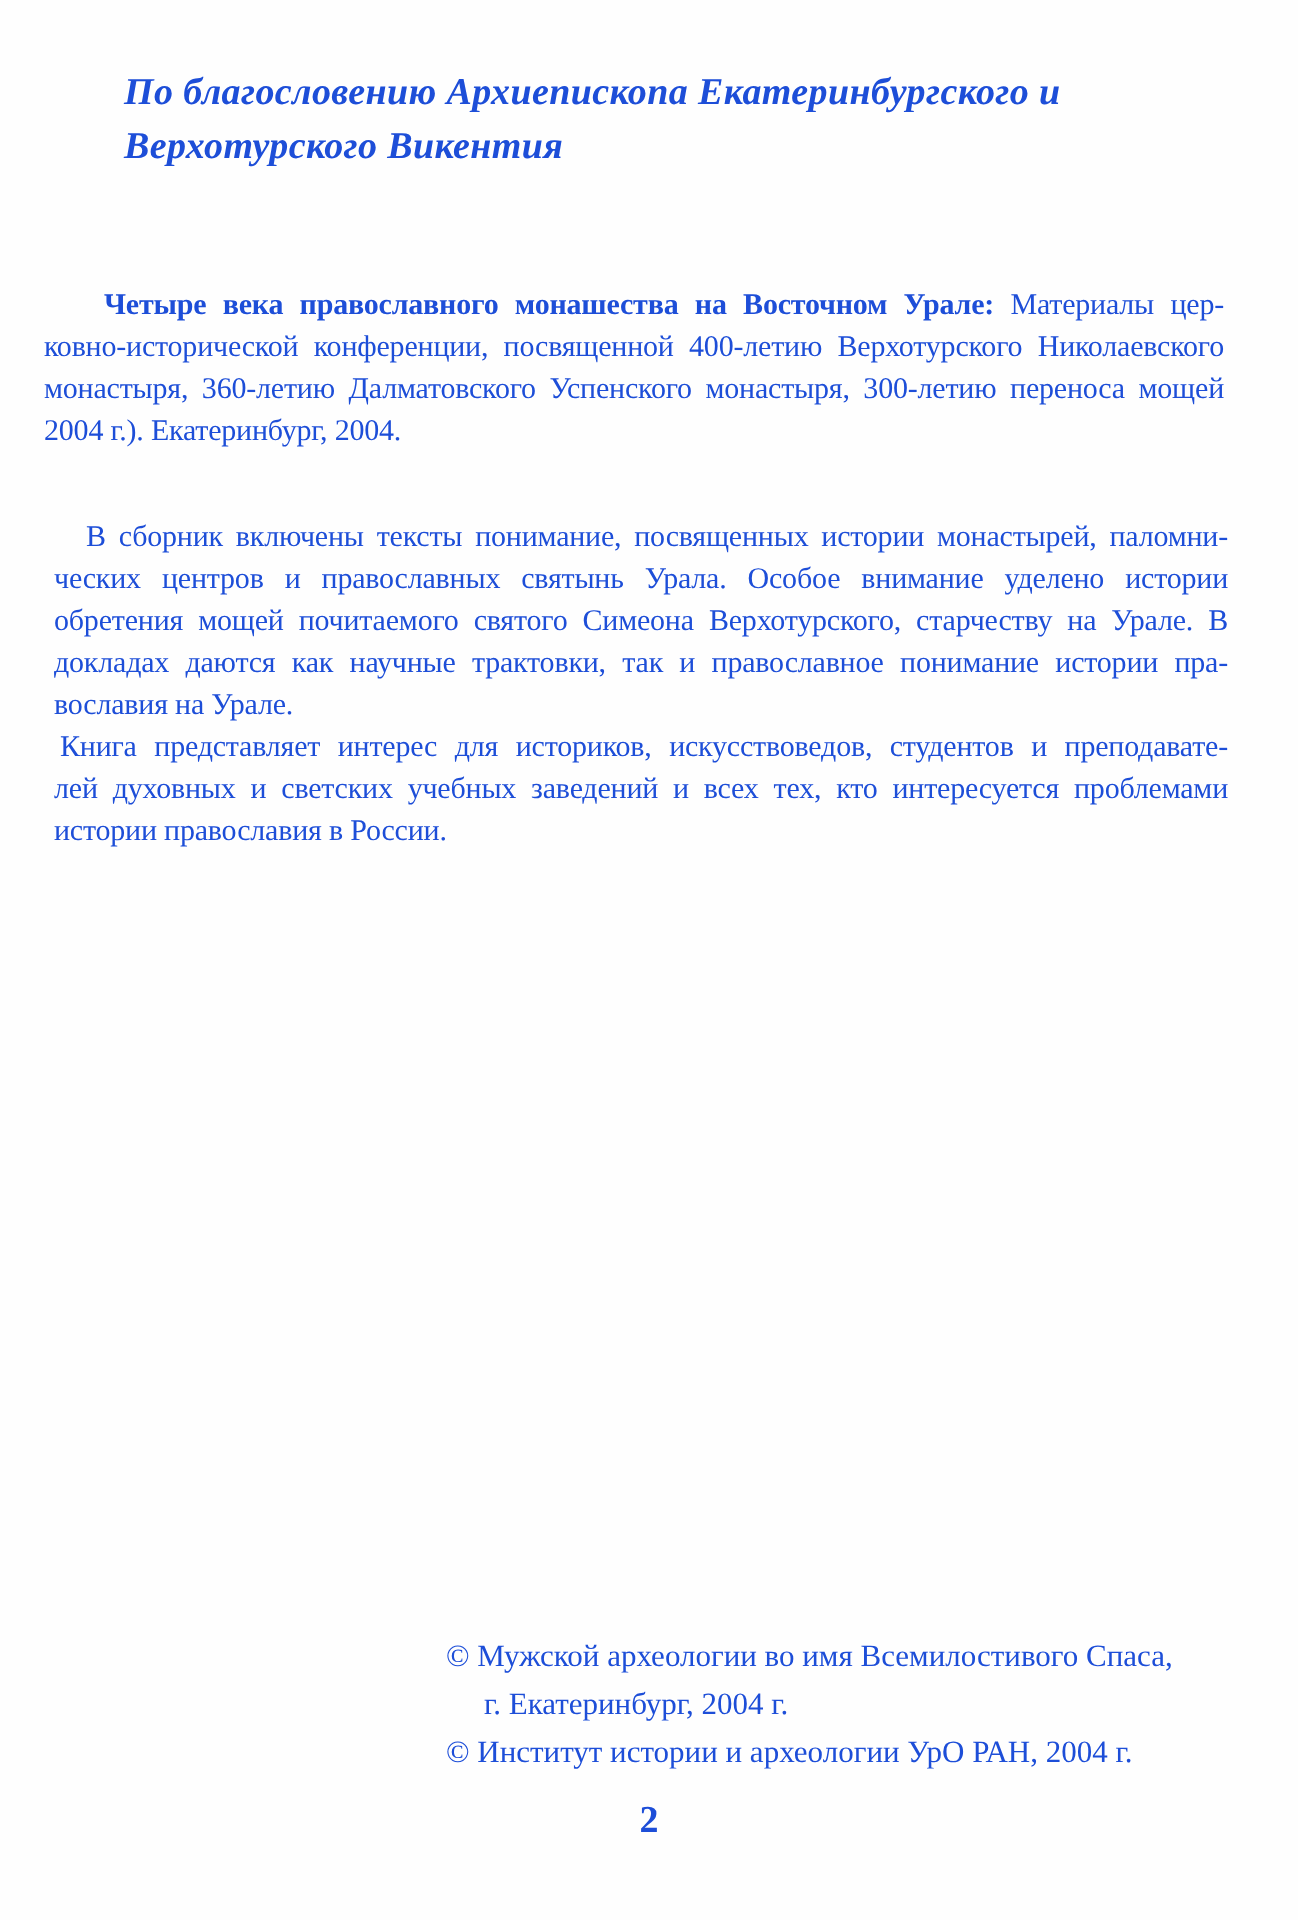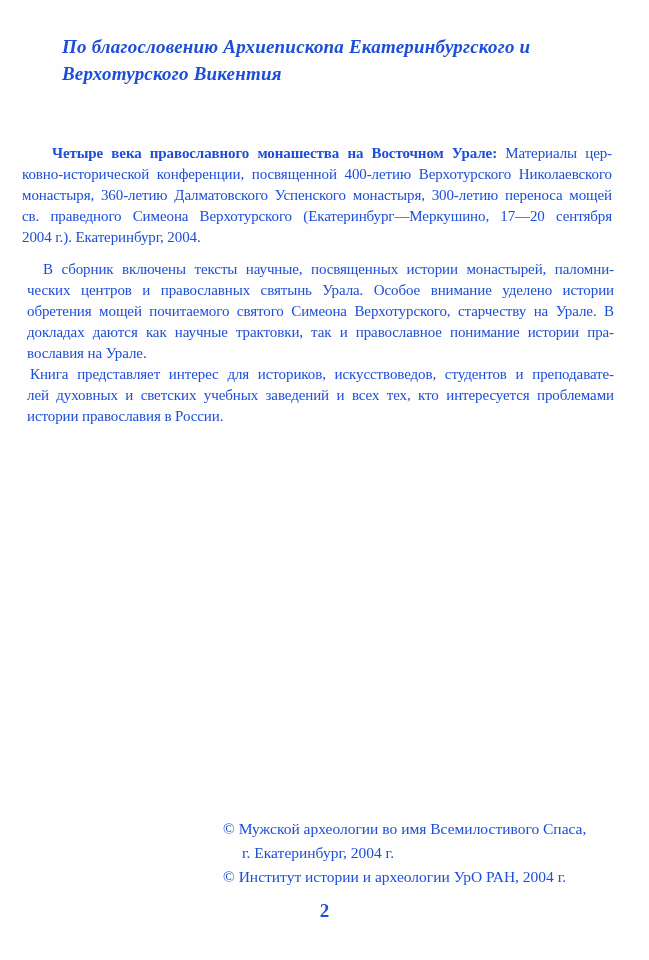--- a/index.html
+++ b/index.html
@@ -92,26 +92,25 @@
 
 <div class="page">
 
   <div class="blessing">По благословению Архиепископа Екатеринбургского и
 Верхотурского Викентия</div>
 
   <div class="body-block annotation">
     <div class="jline indent-lg"><span class="bold-lead">Четыре века православного монашества на Восточном Урале:</span> <span>Материалы цер-</span></div>
     <div class="jline">ковно-исторической конференции, посвященной 400-летию Верхотурского Николаевского</div>
     <div class="jline">монастыря, 360-летию Далматовского Успенского монастыря, 300-летию переноса мощей</div>
-    <div class="jline">св. праведного Симеона Верхотурского (Екатеринбург—Меркушино, 17—20 сентября</div>
     <div class="jline last">2004 г.). Екатеринбург, 2004.</div>
   </div>
 
   <div class="body-block abstract">
-    <div class="jline indent-md">В сборник включены тексты научные, посвященных истории монастырей, паломни-</div>
+    <div class="jline indent-md">В сборник включены тексты понимание, посвященных истории монастырей, паломни-</div>
     <div class="jline">ческих центров и православных святынь Урала. Особое внимание уделено истории</div>
     <div class="jline">обретения мощей почитаемого святого Симеона Верхотурского, старчеству на Урале. В</div>
     <div class="jline">докладах даются как научные трактовки, так и православное понимание истории пра-</div>
     <div class="jline last">вославия на Урале.</div>
     <div class="jline indent-sm">Книга представляет интерес для историков, искусствоведов, студентов и преподавате-</div>
     <div class="jline">лей духовных и светских учебных заведений и всех тех, кто интересуется проблемами</div>
     <div class="jline last">истории православия в России.</div>
   </div>
 
 

